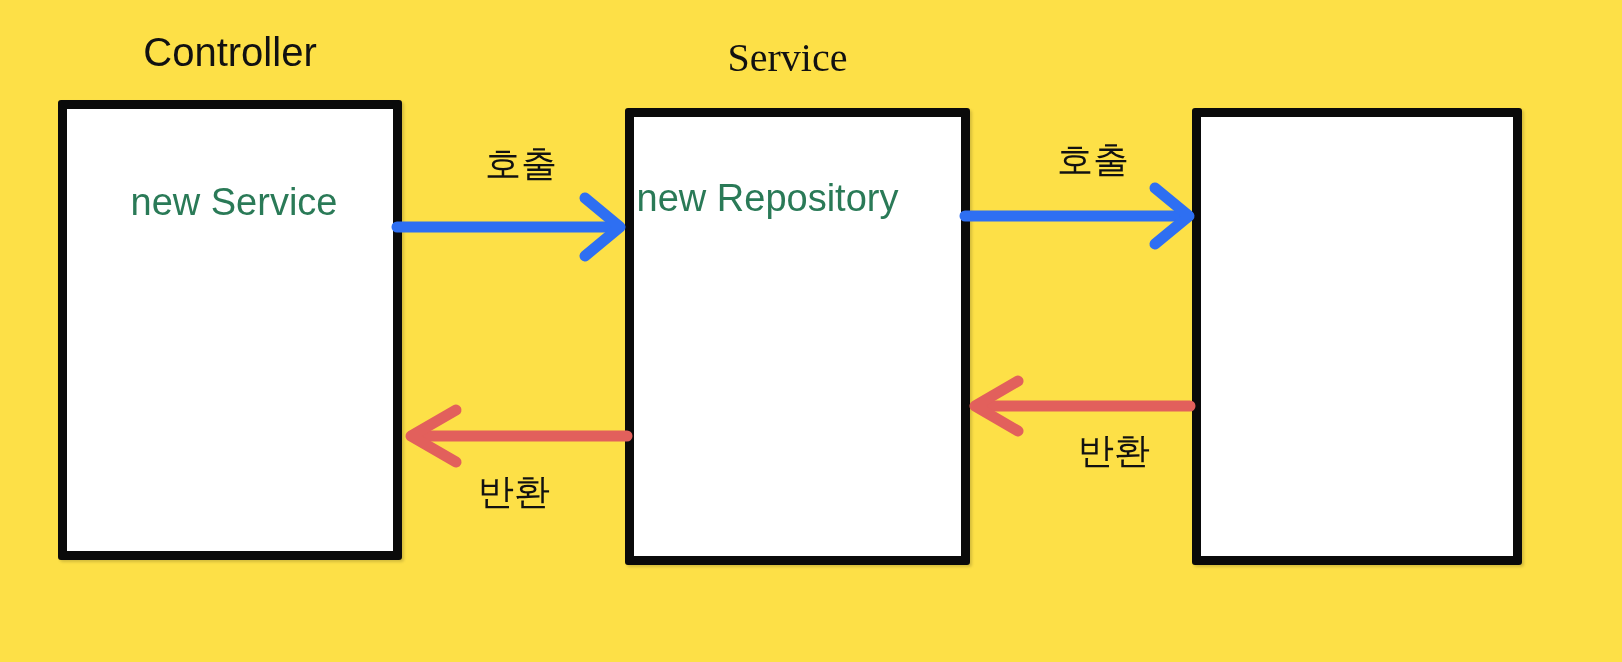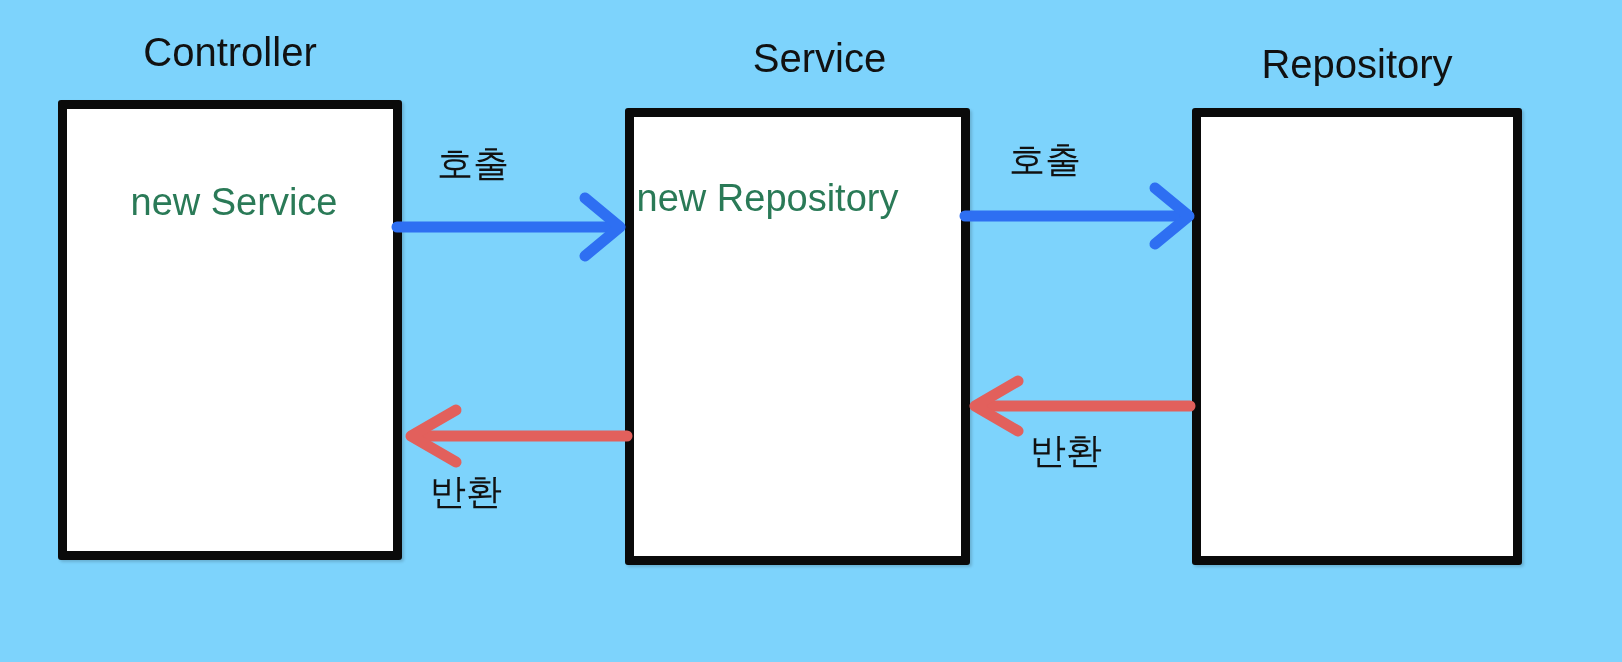--- a/index.html
+++ b/index.html
@@ -5,21 +5,21 @@
   html, body {
     margin: 0;
     padding: 0;
     background: #ffffff;
     font-family: "Liberation Sans", "DejaVu Sans", sans-serif;
   }
   .canvas {
     position: relative;
     width: 1622px;
     height: 662px;
-    background: #7dd3fc;
+    background: #fde047;
     overflow: hidden;
   }
   .node-box {
     position: absolute;
     background: #ffffff;
     border: 9px solid #0a0a0a;
     border-radius: 3px;
     box-shadow: 2px 2px 3px rgba(0,0,0,0.16);
     box-sizing: border-box;
   }
@@ -29,39 +29,39 @@
 
   .node-title {
     position: absolute;
     font-size: 40px;
     line-height: 48px;
     color: #111111;
     text-align: center;
     white-space: nowrap;
   }
   .title-controller { left: 58px;   top: 28px; width: 344px; }
-  .title-service    { left: 647px;  top: 34px; width: 345px; }
+  .title-service    { left: 615px;  top: 34px; width: 345px; font-family: Liberation Serif, serif; }
   .title-repository { left: 1192px; top: 40px; width: 330px; }
 
   .node-content {
     position: absolute;
     font-size: 38px;
     line-height: 44px;
     text-align: center;
     white-space: nowrap;
   }
   .content-controller { left: 68px;  top: 180px; width: 332px; }
   .content-service    { left: 634px; top: 176px; width: 267px; }
 
   .edge-label {
     position: absolute;
     font-size: 36px;
     line-height: 48px;
     color: #111111;
-    text-align: left;
+    text-align: right;
     white-space: nowrap;
     width: 120px;
   }
   .label-call-1   { left: 437px;  top: 140px; }
   .label-call-2   { left: 1009px; top: 136px; }
   .label-return-1 { left: 430px;  top: 468px; }
   .label-return-2 { left: 1030px; top: 427px; }
 
   svg.arrow-layer {
     position: absolute;
@@ -78,21 +78,20 @@
   .shaft { stroke-width: 11px; }
   .head  { stroke-width: 11px; }
 </style>
 </head>
 <body>
 
 <div class="canvas">
 
   <div class="node-title title-controller">Controller</div>
   <div class="node-title title-service">Service</div>
-  <div class="node-title title-repository">Repository</div>
 
   <div class="node-box box-controller" style="border-color: rgb(10, 10, 10);"></div>
   <div class="node-box box-service" style="border-color: rgb(10, 10, 10);"></div>
   <div class="node-box box-repository" style="border-color: rgb(10, 10, 10);"></div>
 
   <div class="node-content content-controller" style="color: rgb(42, 122, 87);">new Service</div>
   <div class="node-content content-service" style="color: rgb(42, 122, 87);">new Repository</div>
 
   <svg class="arrow-layer" viewBox="0 0 1622 662">
     <g>

